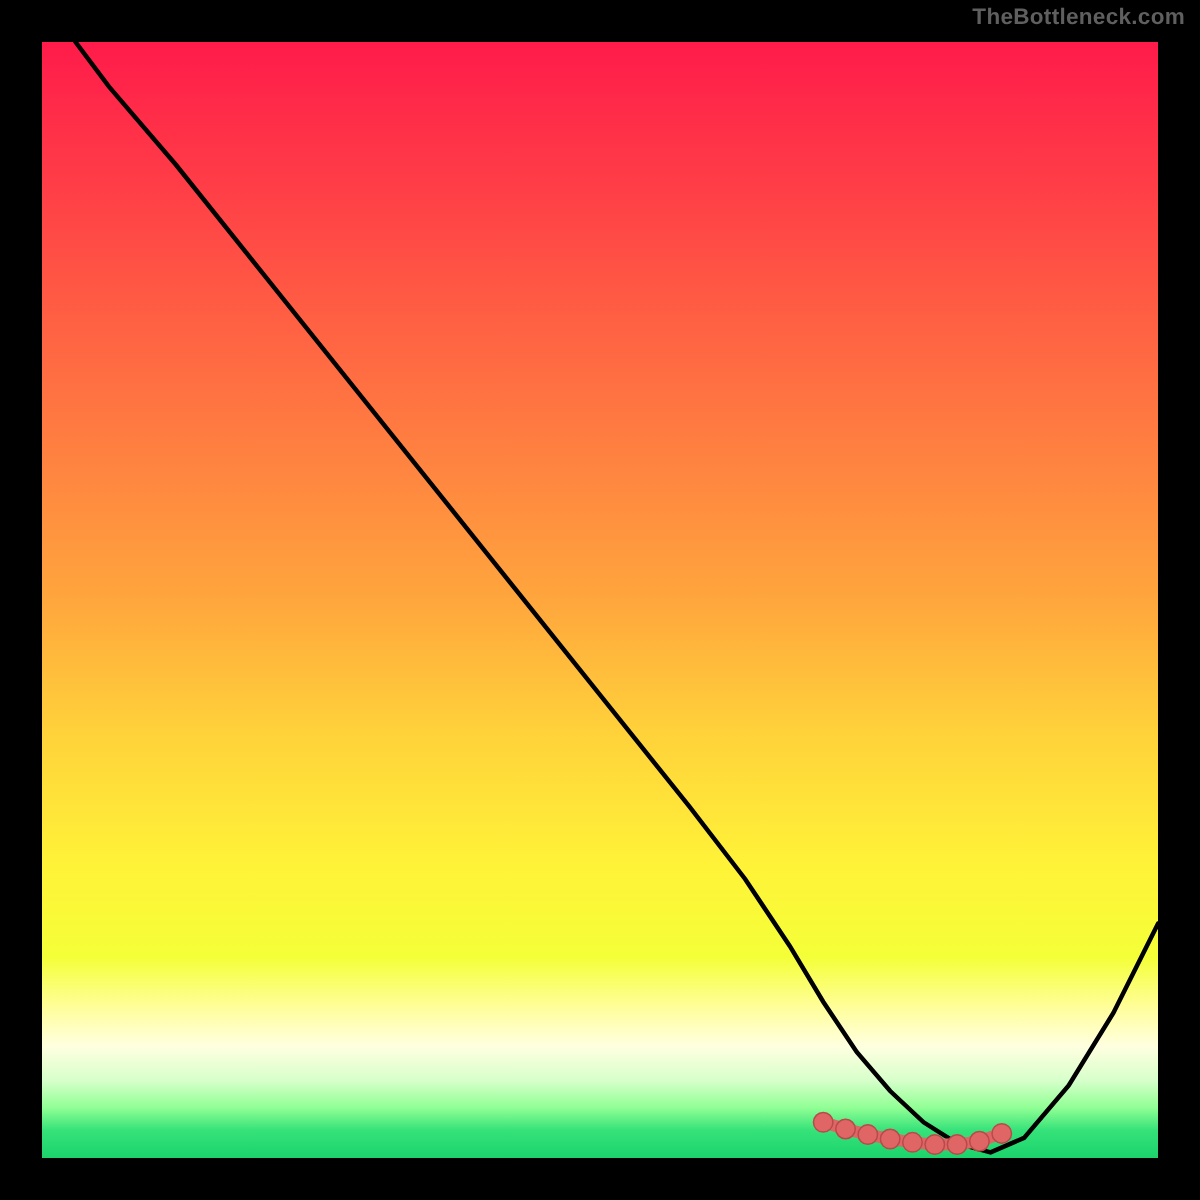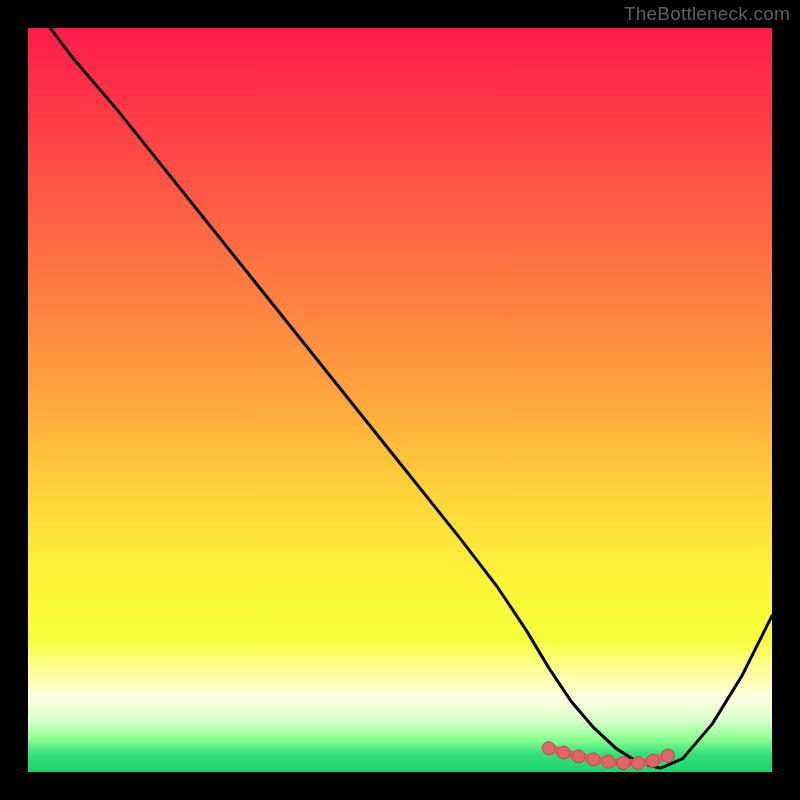--- a/index.html
+++ b/index.html
@@ -15,22 +15,22 @@
     position: relative;
     width: 800px;
     height: 800px;
     background: #000;
   }
   .watermark {
     position: absolute;
     top: 3px;
     right: 10px;
     color: #5f5f5f;
-    font-size: 19px;
-    font-weight: 400;
+    font-size: 15px;
+    font-weight: 700;
     letter-spacing: 0.2px;
     z-index: 20;
   }
   .plot {
     position: absolute;
     left: 28px;
     top: 28px;
     width: 744px;
     height: 744px;
     overflow: hidden;

